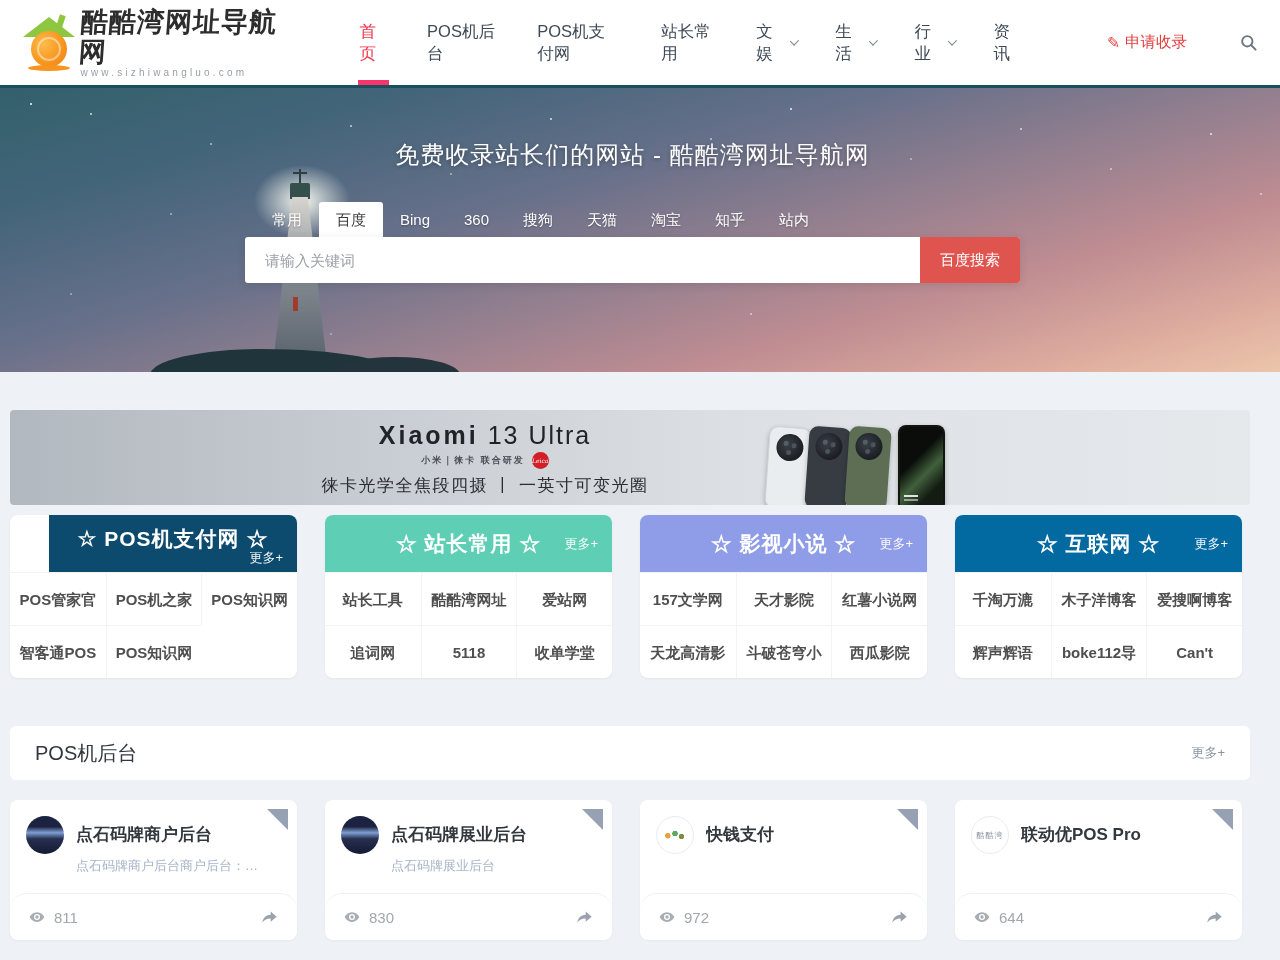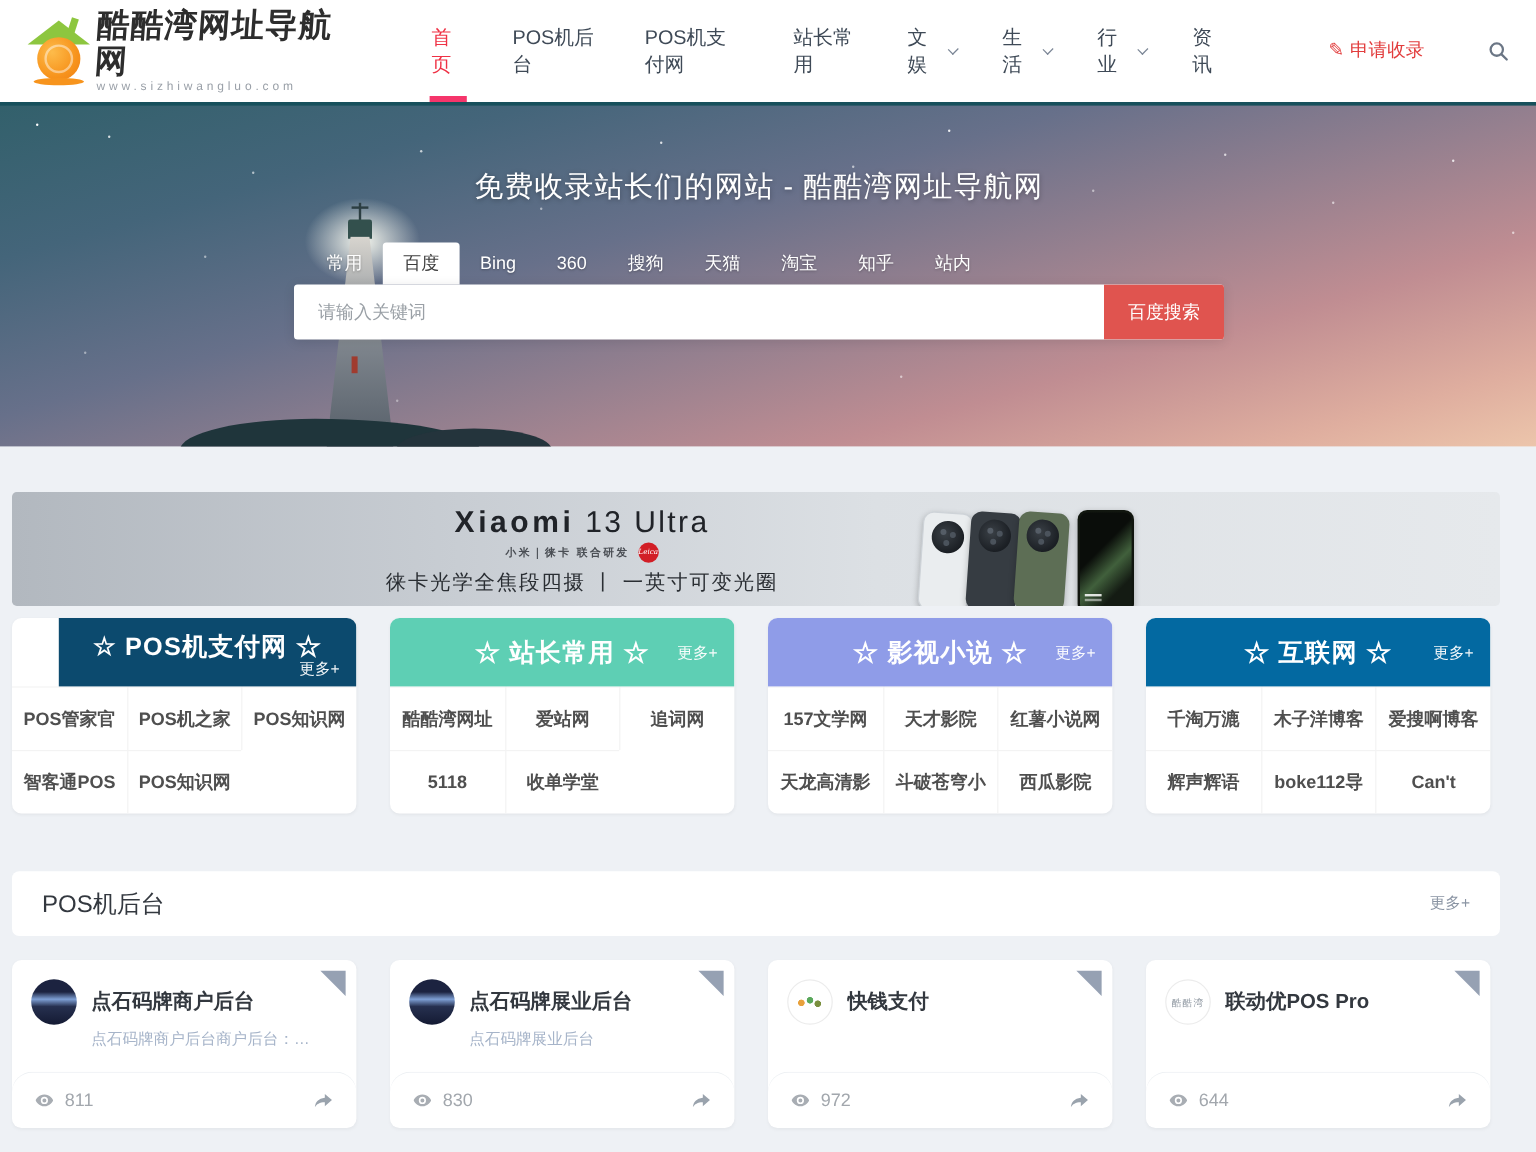--- a/index.html
+++ b/index.html
@@ -235,20 +235,21 @@
         <a class="cat-cell">POS知识网</a>
       </div>
     </div>
 
     <div class="cat-card c1">
       <div class="cat-head">
         <span class="cat-title">☆ 站长常用 ☆</span>
         <a class="cat-more">更多+</a>
       </div>
       <div class="cat-grid">
+        <a class="cat-cell">站长工具</a>
         <a class="cat-cell">酷酷湾网址</a>
         <a class="cat-cell">爱站网</a>
         <a class="cat-cell">追词网</a>
         <a class="cat-cell">5118</a>
         <a class="cat-cell">收单学堂</a>
       </div>
     </div>
 
     <div class="cat-card c2">
       <div class="cat-head">

